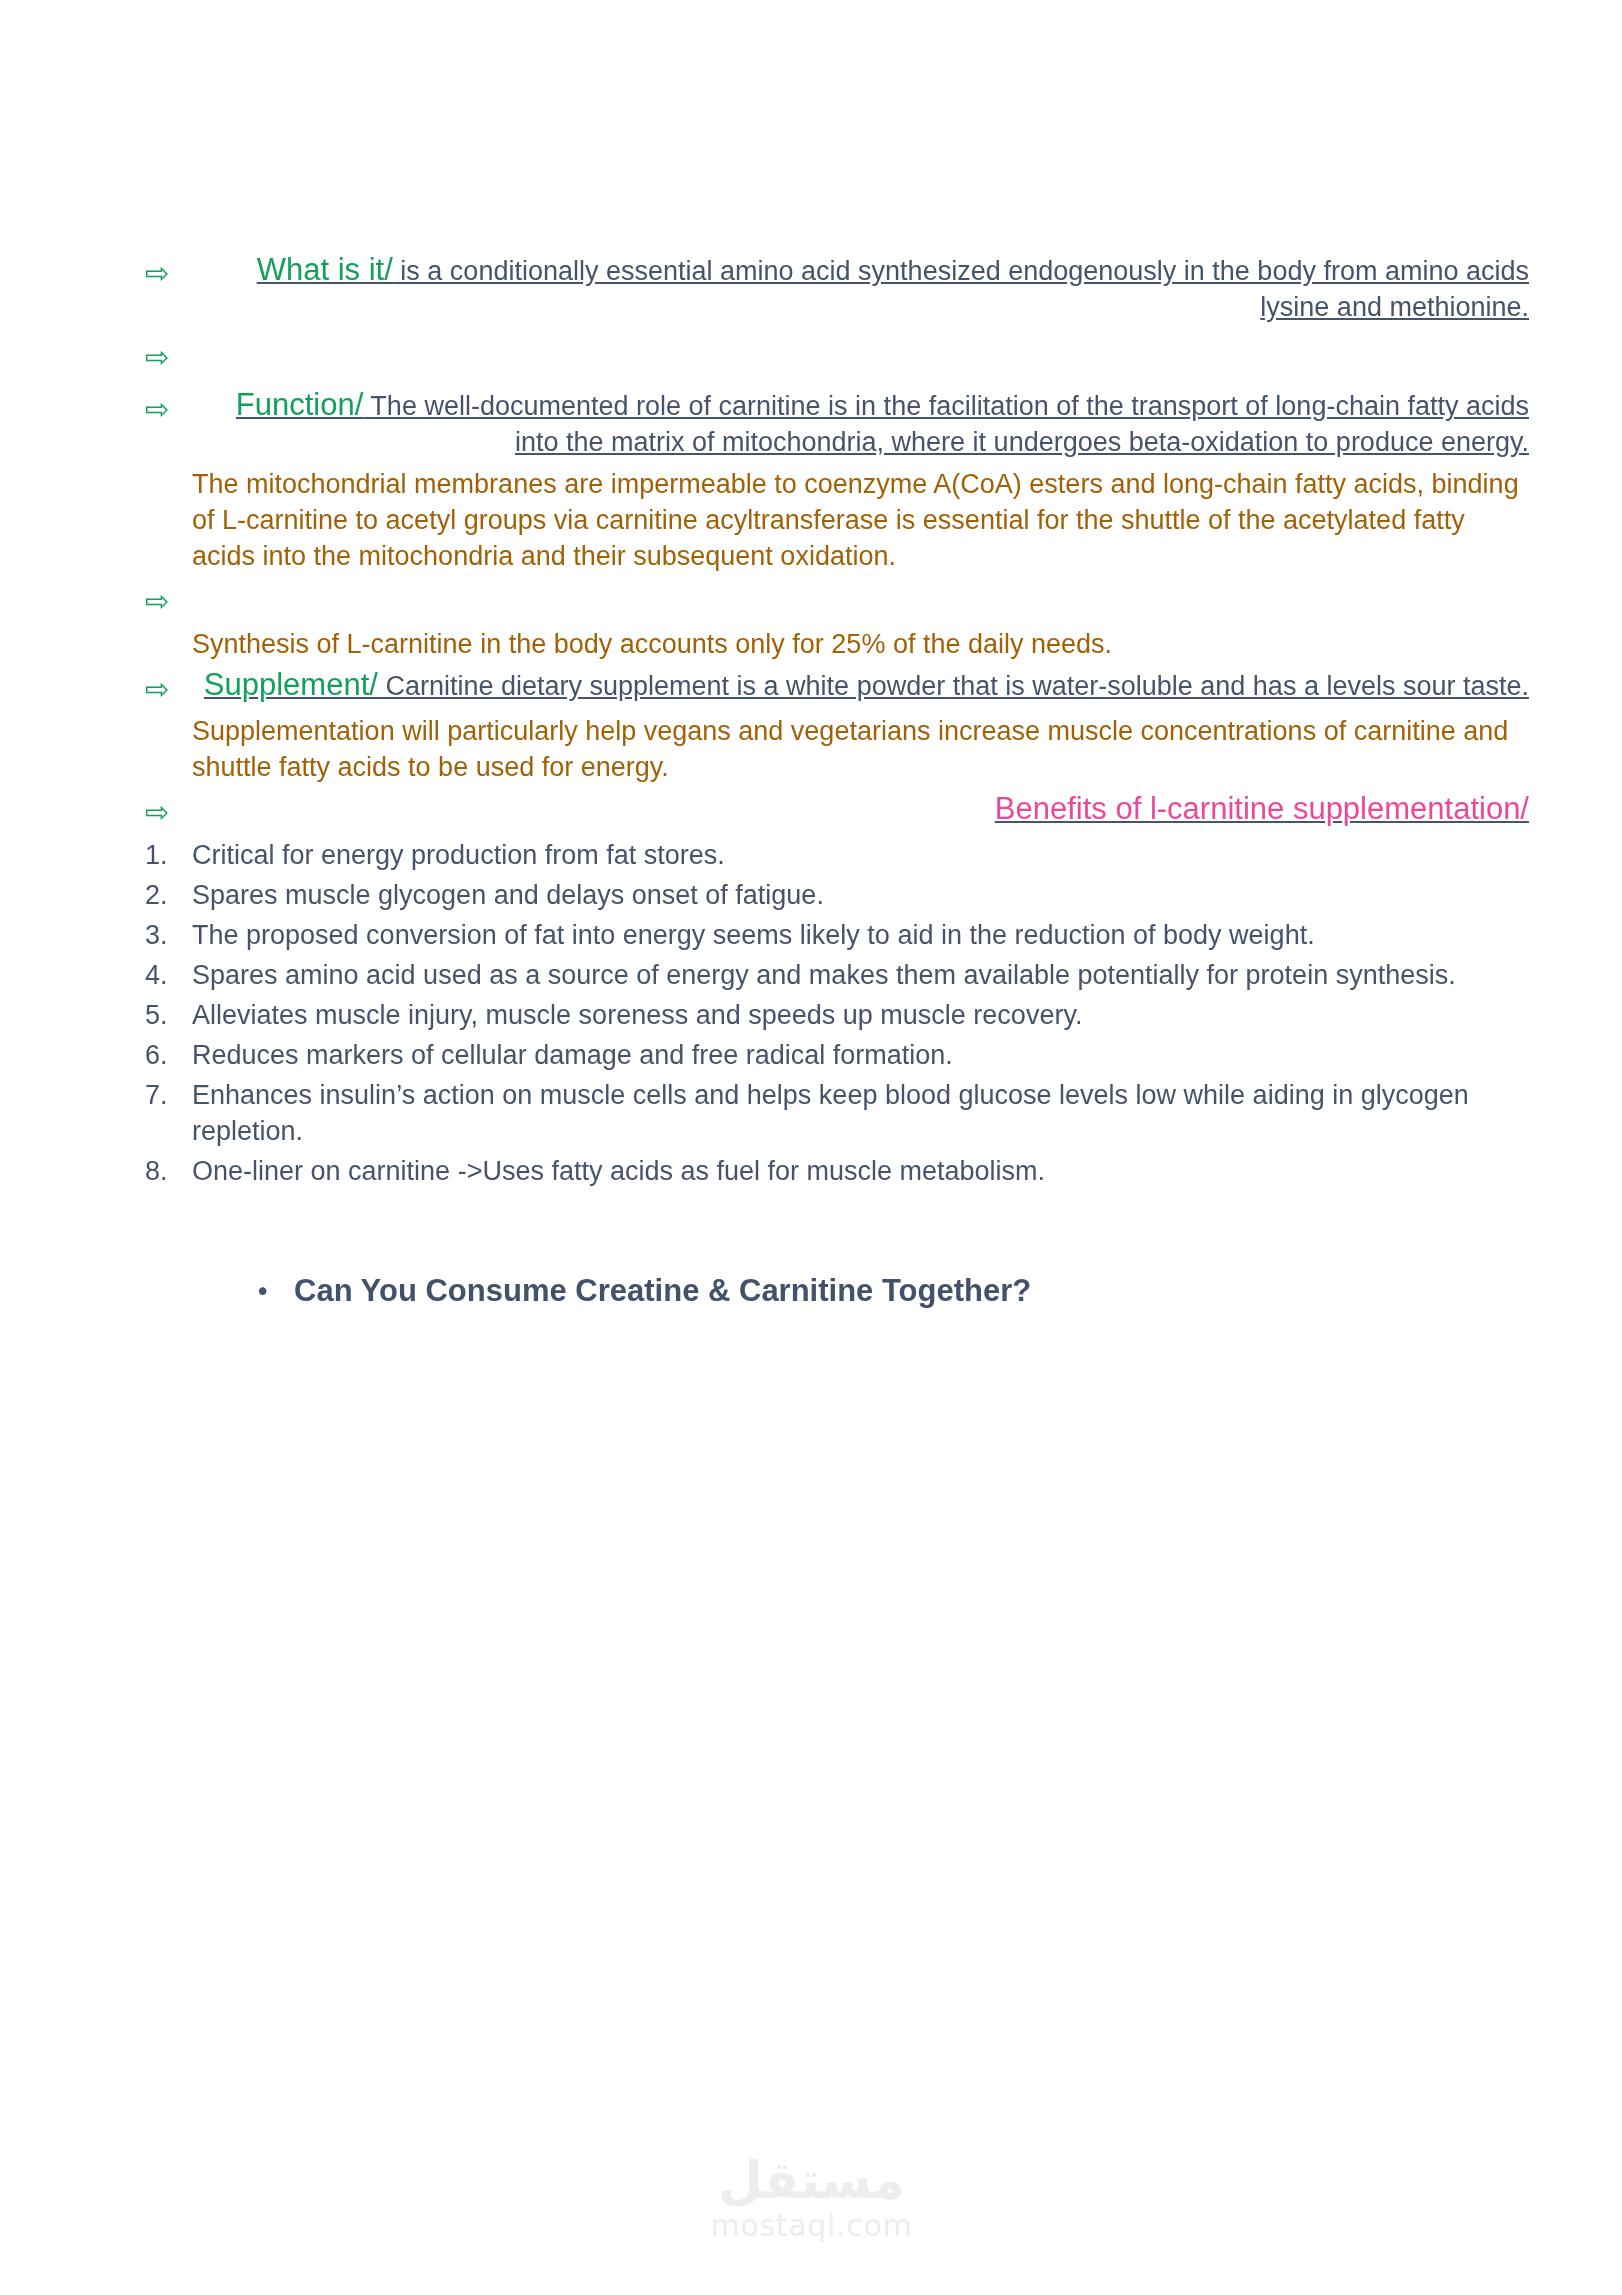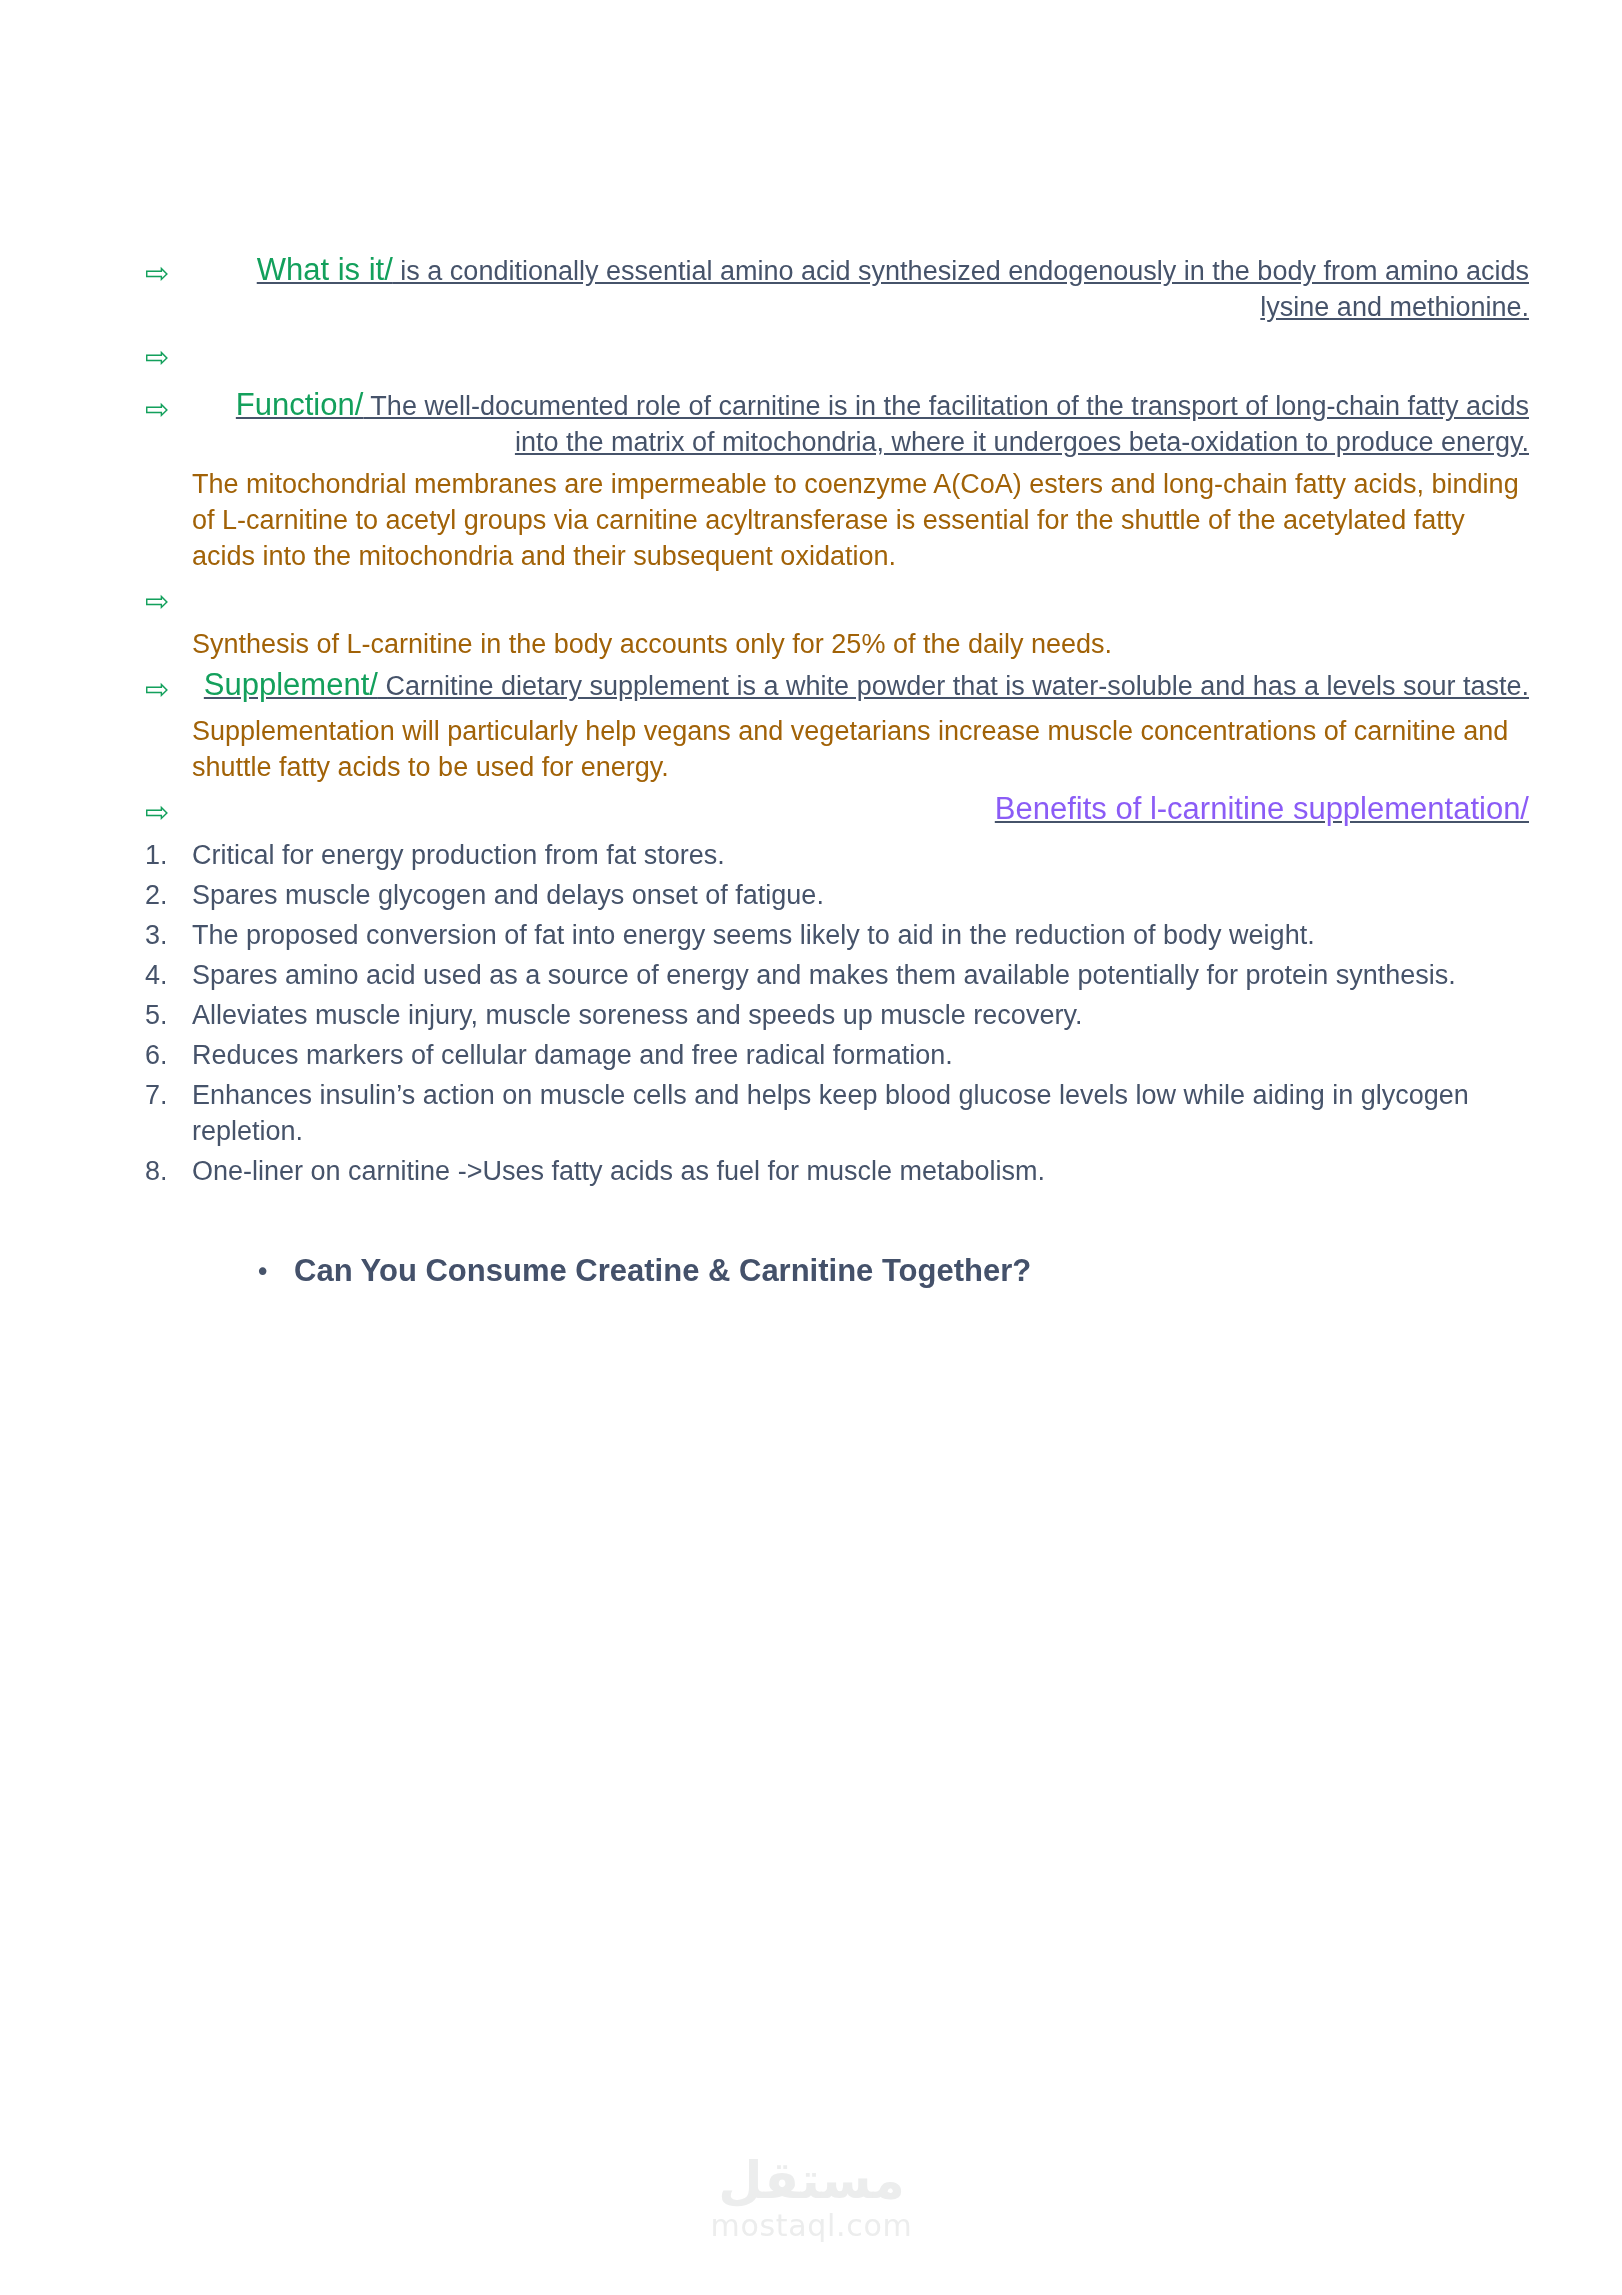--- a/index.html
+++ b/index.html
@@ -66,21 +66,21 @@
   .lbl {
     color: #13a05c;
     font-size: 31px;
     line-height: 1.0;
   }
   .lbl.sm {
     font-size: 27.5px;
   }
   .lbl.block {
     font-size: 31px;
-    color: #8b5cf6;
+    color: #ec4899;
   }
 
   
   .cont-para {
     margin-left: 47px;
     font-size: 27px;
     line-height: 1.34;
     color: #a16207;
   }
 
@@ -122,20 +122,21 @@
     font-size: 26px;
     line-height: 1;
     color: #46536a;
     font-family: "DejaVu Sans", sans-serif;
   }
   .closing-text {
     font-size: 31px;
     font-weight: bold;
     color: #44516a;
     line-height: 1.2;
+    margin-top: 20px;
   }
 
   
   .watermark {
     position: absolute;
     left: 0;
     right: 0;
     top: 2154px;
     text-align: center;
     user-select: none;

